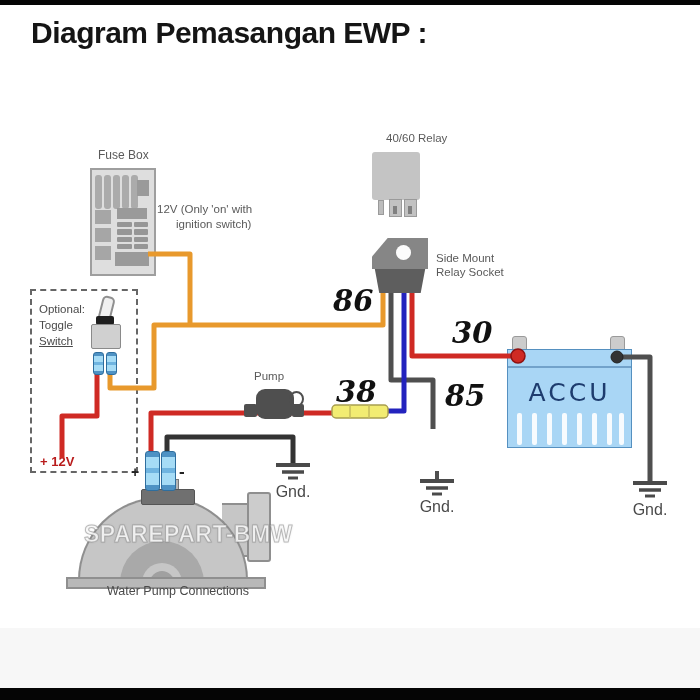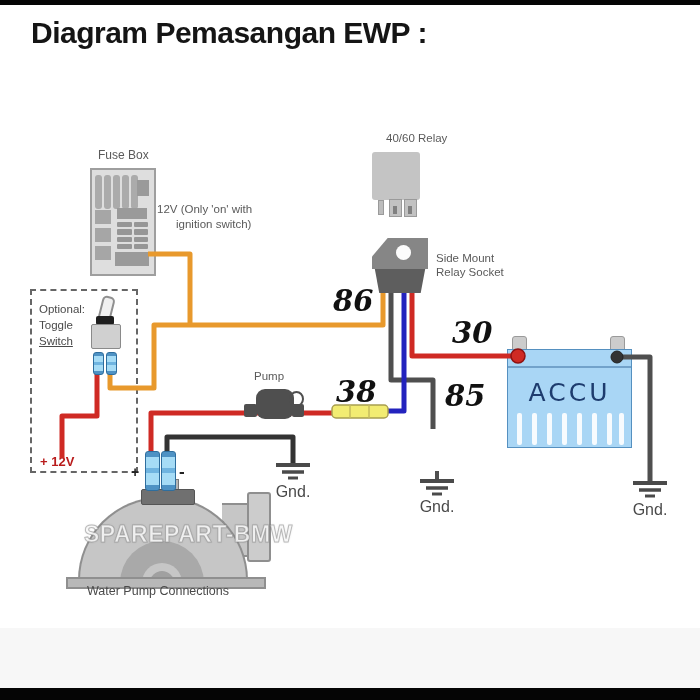--- a/index.html
+++ b/index.html
@@ -231,15 +231,15 @@
   <div class="arc3"></div>
   <div class="pump-base"></div>
   <div class="tab" style="left:149px;"></div>
   <div class="tab" style="left:169px;"></div>
   <div class="tblock"></div>
   <div class="crimp" style="left:145px;top:451px;width:13px;height:38px;"></div>
   <div class="crimp" style="left:161px;top:451px;width:13px;height:38px;"></div>
   <div class="polarity" style="left:131px;top:464px;font-size:14px;">+</div>
   <div class="polarity" style="left:179px;top:462px;font-size:17px;">-</div>
   <div class="watermark">SPAREPART-BMW</div>
-  <div class="lbl" style="left:87px;top:584px;font-size:12.5px;color:#4a4a4a;z-index:4;">Water Pump Connections</div>
+  <div class="lbl" style="left:107px;top:584px;font-size:12.5px;color:#4a4a4a;z-index:4;">Water Pump Connections</div>
   <div class="gnd-lbl" style="left:271px;top:483px;">Gnd.</div>
 </div>
 
 </body></html>

